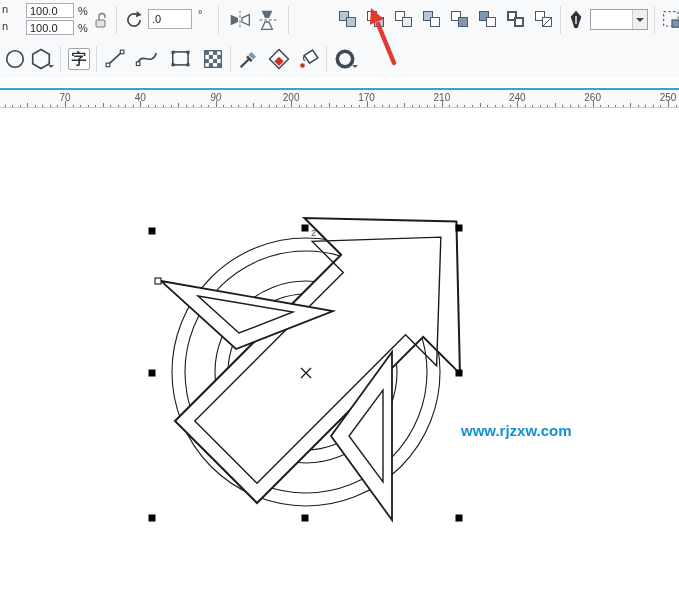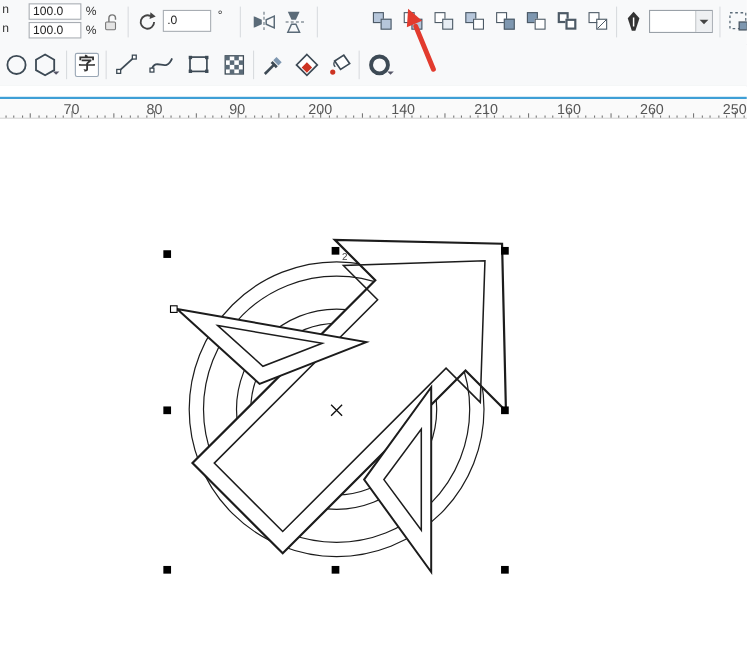--- a/index.html
+++ b/index.html
@@ -32,21 +32,21 @@
   .combo .caretbox::after{content:"";position:absolute;left:3px;top:8px;border:4px solid transparent;border-top-color:#444;}
   .combo input{position:absolute;left:1px;top:1px;width:40px;height:17px;border:0;font-size:11px;font-family:inherit;padding:0 2px;}
   .caret{position:absolute;width:0;height:0;border:3.5px solid transparent;border-top-color:#556;bottom:1px;right:0;}
   .texttool{box-sizing:border-box;width:22px;height:22px;top:8px;border:1px solid #9aa7b5;background:#fff;
             font-size:15px;font-weight:bold;text-align:center;line-height:20px;color:#333;}
   
   .ruler{position:absolute;left:0;top:88px;width:679px;height:20px;box-sizing:border-box;
          background:#fafafa;border-top:2px solid #3f9fd6;border-bottom:1px solid #cfcfcf;}
   .tick{position:absolute;bottom:0;width:1px;background:#777;}
   .tick.major{height:6px;} .tick.mid{height:4px;} .tick.minor{height:2.5px;}
-  .tick-label{position:absolute;top:2px;transform:translateX(-50%);font-size:13px;color:#555;}
+  .tick-label{position:absolute;top:2px;transform:translateX(-50%);font-size:10px;color:#555;}
   
   .canvas{position:absolute;left:0;top:108px;width:679px;height:498px;background:#fff;}
   .watermark{position:absolute;left:461px;top:314px;font-size:15px;font-weight:700;color:#1490d2;
              text-shadow:-1px -1px 0 #fff,1px -1px 0 #fff,-1px 1px 0 #fff,1px 1px 0 #fff,0 0 3px #fff;}
   .annot{position:absolute;left:0;top:0;pointer-events:none;z-index:60;}
   svg{display:block;}
 </style>
 </head>
 <body>
 
@@ -258,32 +258,32 @@
       <div class="tick minor" style="left: 72.5375px;"></div>
       <div class="tick minor" style="left: 80.075px;"></div>
       <div class="tick minor" style="left: 87.6125px;"></div>
       <div class="tick minor" style="left: 95.15px;"></div>
       <div class="tick mid" style="left: 102.688px;"></div>
       <div class="tick minor" style="left: 110.225px;"></div>
       <div class="tick minor" style="left: 117.762px;"></div>
       <div class="tick minor" style="left: 125.3px;"></div>
       <div class="tick minor" style="left: 132.837px;"></div>
       <div class="tick major" style="left: 140.375px;"></div>
-      <div class="tick-label" style="left: 140.375px;">80</div>
+      <div class="tick-label" style="left: 140.375px;">40</div>
       <div class="tick minor" style="left: 147.912px;"></div>
       <div class="tick minor" style="left: 155.45px;"></div>
       <div class="tick minor" style="left: 162.988px;"></div>
       <div class="tick minor" style="left: 170.525px;"></div>
       <div class="tick mid" style="left: 178.062px;"></div>
       <div class="tick minor" style="left: 185.6px;"></div>
       <div class="tick minor" style="left: 193.137px;"></div>
       <div class="tick minor" style="left: 200.675px;"></div>
       <div class="tick minor" style="left: 208.213px;"></div>
       <div class="tick major" style="left: 215.75px;"></div>
-      <div class="tick-label" style="left: 215.75px;">90</div>
+      <div class="tick-label" style="left: 215.75px; font-style: italic;">90</div>
       <div class="tick minor" style="left: 223.287px;"></div>
       <div class="tick minor" style="left: 230.825px;"></div>
       <div class="tick minor" style="left: 238.362px;"></div>
       <div class="tick minor" style="left: 245.9px;"></div>
       <div class="tick mid" style="left: 253.438px;"></div>
       <div class="tick minor" style="left: 260.975px;"></div>
       <div class="tick minor" style="left: 268.512px;"></div>
       <div class="tick minor" style="left: 276.05px;"></div>
       <div class="tick minor" style="left: 283.587px;"></div>
       <div class="tick major" style="left: 291.125px;"></div>
@@ -291,21 +291,21 @@
       <div class="tick minor" style="left: 298.663px;"></div>
       <div class="tick minor" style="left: 306.2px;"></div>
       <div class="tick minor" style="left: 313.737px;"></div>
       <div class="tick minor" style="left: 321.275px;"></div>
       <div class="tick mid" style="left: 328.812px;"></div>
       <div class="tick minor" style="left: 336.35px;"></div>
       <div class="tick minor" style="left: 343.887px;"></div>
       <div class="tick minor" style="left: 351.425px;"></div>
       <div class="tick minor" style="left: 358.962px;"></div>
       <div class="tick major" style="left: 366.5px;"></div>
-      <div class="tick-label" style="left: 366.5px;">140</div>
+      <div class="tick-label" style="left: 366.5px;">170</div>
       <div class="tick minor" style="left: 374.037px;"></div>
       <div class="tick minor" style="left: 381.575px;"></div>
       <div class="tick minor" style="left: 389.113px;"></div>
       <div class="tick minor" style="left: 396.65px;"></div>
       <div class="tick mid" style="left: 404.188px;"></div>
       <div class="tick minor" style="left: 411.725px;"></div>
       <div class="tick minor" style="left: 419.262px;"></div>
       <div class="tick minor" style="left: 426.8px;"></div>
       <div class="tick minor" style="left: 434.337px;"></div>
       <div class="tick major" style="left: 441.875px;"></div>
@@ -313,21 +313,21 @@
       <div class="tick minor" style="left: 449.412px;"></div>
       <div class="tick minor" style="left: 456.95px;"></div>
       <div class="tick minor" style="left: 464.487px;"></div>
       <div class="tick minor" style="left: 472.025px;"></div>
       <div class="tick mid" style="left: 479.562px;"></div>
       <div class="tick minor" style="left: 487.1px;"></div>
       <div class="tick minor" style="left: 494.637px;"></div>
       <div class="tick minor" style="left: 502.175px;"></div>
       <div class="tick minor" style="left: 509.712px;"></div>
       <div class="tick major" style="left: 517.25px;"></div>
-      <div class="tick-label" style="left: 517.25px;">160</div>
+      <div class="tick-label" style="left: 517.25px;">240</div>
       <div class="tick minor" style="left: 524.787px;"></div>
       <div class="tick minor" style="left: 532.325px;"></div>
       <div class="tick minor" style="left: 539.862px;"></div>
       <div class="tick minor" style="left: 547.4px;"></div>
       <div class="tick mid" style="left: 554.938px;"></div>
       <div class="tick minor" style="left: 562.475px;"></div>
       <div class="tick minor" style="left: 570.013px;"></div>
       <div class="tick minor" style="left: 577.55px;"></div>
       <div class="tick minor" style="left: 585.087px;"></div>
       <div class="tick major" style="left: 592.625px;"></div>
@@ -380,19 +380,20 @@
         <rect x="455.5" y="116.5" width="7" height="7"></rect>
         <rect x="148.5" y="261.5" width="7" height="7"></rect>
         <rect x="455.5" y="261.5" width="7" height="7"></rect>
         <rect x="148.5" y="406.5" width="7" height="7"></rect>
         <rect x="301.5" y="406.5" width="7" height="7"></rect>
         <rect x="455.5" y="406.5" width="7" height="7"></rect>
       </g>
 
       <path d="M301 260 L311 270 M311 260 L301 270" stroke="#111" stroke-width="1.2"></path>
     </svg>
+    <div class="watermark">www.rjzxw.com</div>
   </div>
 
   <svg class="annot" width="679" height="90" viewBox="0 0 679 90">
     <line x1="394" y1="63" x2="378" y2="24" stroke="#e23b2e" stroke-width="4.5" stroke-linecap="round"></line>
     <polygon points="371,8 383.7,18.9 369.9,24.7" fill="#e23b2e"></polygon>
   </svg>
 </div>
 
 </body></html>

